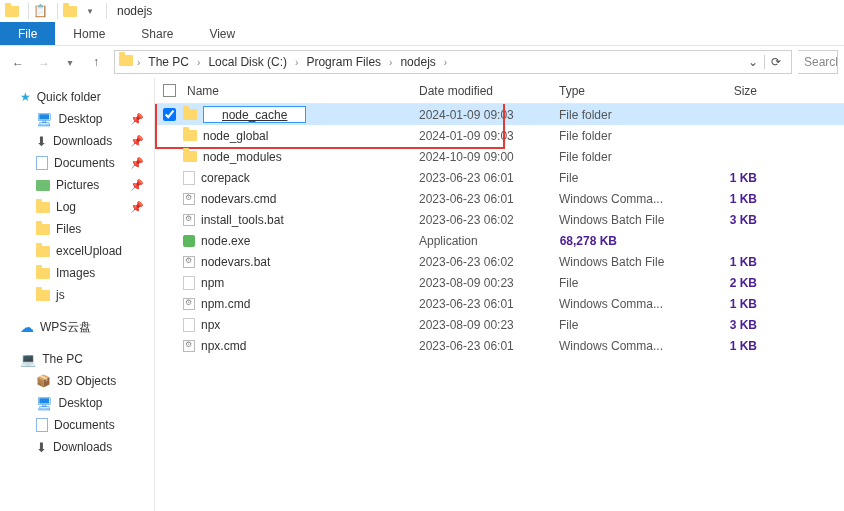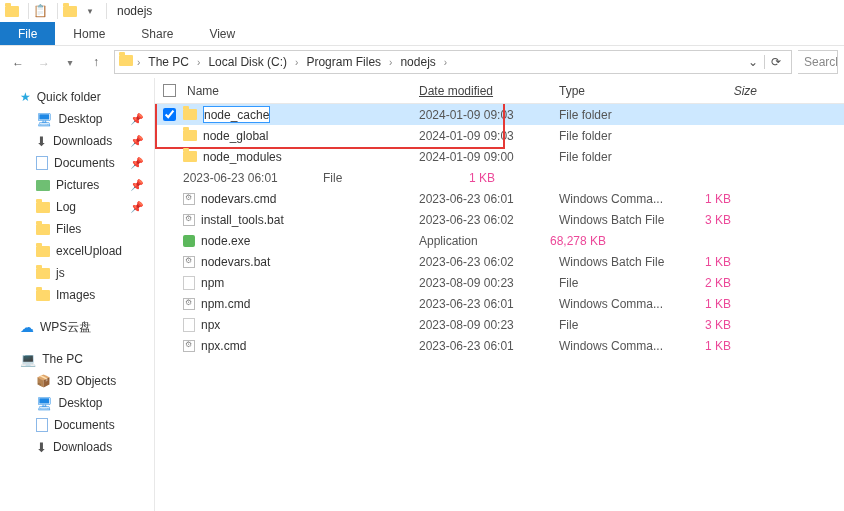--- a/index.html
+++ b/index.html
@@ -37,33 +37,33 @@
 .icon-desktop { color: #1e88e5; font-size: 13px; }
 .icon-dl { color: #555; font-size: 13px; }
 .icon-app { width: 12px; height: 12px; background: #5cb85c; display: inline-block; border-radius: 2px; }
 .icon-bat { width: 12px; height: 12px; background: #fff; border: 1px solid #bbb; display: inline-block; position: relative; }
 .icon-bat::after { content: "⚙"; position: absolute; font-size: 8px; color: #888; left: 1px; top: -1px; }
 .icon-file { width: 12px; height: 14px; background: #fff; border: 1px solid #ccc; display: inline-block; }
 .content { flex: 1; display: flex; flex-direction: column; }
 .colhead { height: 26px; display: flex; align-items: center; border-bottom: 1px solid #e8e8e8; color: #444; }
 .colhead .c-check { width: 28px; display: flex; justify-content: center; }
 .colhead .c-name { flex: 0 0 236px; padding-left: 4px; }
-.colhead .c-date { flex: 0 0 140px; text-decoration: underline; }
+.colhead .c-date { flex: 0 0 140px; }
 .colhead .c-type { flex: 0 0 120px; }
-.colhead .c-size { flex: 0 0 90px; text-align: right; padding-right: 12px; font-style: italic; }
+.colhead .c-size { flex: 0 0 90px; text-align: right; padding-right: 12px; }
 .rows { flex: 1; overflow: auto; position: relative; }
 .row { height: 21px; display: flex; align-items: center; color: #333; }
 .row.selected { background: #cde8ff; }
 .row .c-check { width: 28px; display: flex; justify-content: center; }
 .row .c-name { flex: 0 0 236px; display: flex; align-items: center; gap: 6px; }
 .row .c-date { flex: 0 0 140px; color: #555; }
 .row .c-type { flex: 0 0 120px; color: #555; white-space: nowrap; overflow: hidden; text-overflow: ellipsis; }
-.row .c-size { flex: 0 0 90px; text-align: center; padding-right: 12px; color: #ec4899; }
+.row .c-size { flex: 0 0 90px; text-align: right; padding-right: 12px; color: #4c1d95; font-weight: bold; }
 .row input[type=checkbox] { width: 13px; height: 13px; }
-.rename-box { position: absolute; border: 1px solid #3399ff; background: #fff; padding: 0 0; height: 17px; display: flex; align-items: center; }
+.rename-box { position: absolute; border: 1px solid #3399ff; background: #fff; padding: 0 18px; height: 17px; display: flex; align-items: center; text-decoration: underline; }
 .highlight-box { position: absolute; border: 2px solid #e53935; pointer-events: none; }
 .chk { width: 13px; height: 13px; border: 1px solid #888; display: inline-block; }
 </style>
 </head>
 <body>
 
 <div class="titlebar">
   <span class="ticon">
       <span class="icon-folder"></span>
     </span>
@@ -142,25 +142,25 @@
     <div class="item sub">
         <span class="icon-folder"></span>
         <span>Files</span>
       </div>
     <div class="item sub">
         <span class="icon-folder"></span>
         <span>excelUpload</span>
       </div>
     <div class="item sub">
         <span class="icon-folder"></span>
+        <span>Images</span>
+      </div>
+    <div class="item sub">
+        <span class="icon-folder"></span>
         <span>js</span>
-      </div>
-    <div class="item sub">
-        <span class="icon-folder"></span>
-        <span>Images</span>
       </div>
     <div class="spacer"></div>
     <div class="item">
         <span class="icon-cloud">☁</span>
         <span>WPS云盘</span>
       </div>
     <div class="spacer"></div>
     <div class="item">
         <span class="icon-pc">💻</span>
         <span>The PC</span>
@@ -217,26 +217,30 @@
           <div class="c-date">2024-01-09 09:03</div>
           <div class="c-type">File folder</div>
           <div class="c-size"></div>
         </div>
         <div class="row">
           <div class="c-check"></div>
           <div class="c-name">
             <span class="icon-folder"></span>
             <span>node_modules</span>
           </div>
-          <div class="c-date">2024-01-09 09:00</div>
+          <div class="c-date">2024-10-09 09:00</div>
           <div class="c-type">File folder</div>
           <div class="c-size"></div>
         </div>
         <div class="row">
           <div class="c-check"></div>
+          <div class="c-name">
+            <span class="icon-file"></span>
+            <span>corepack</span>
+          </div>
           <div class="c-date">2023-06-23 06:01</div>
           <div class="c-type">File</div>
           <div class="c-size">1 KB</div>
         </div>
         <div class="row">
           <div class="c-check"></div>
           <div class="c-name">
             <span class="icon-bat"></span>
             <span>nodevars.cmd</span>
           </div>

